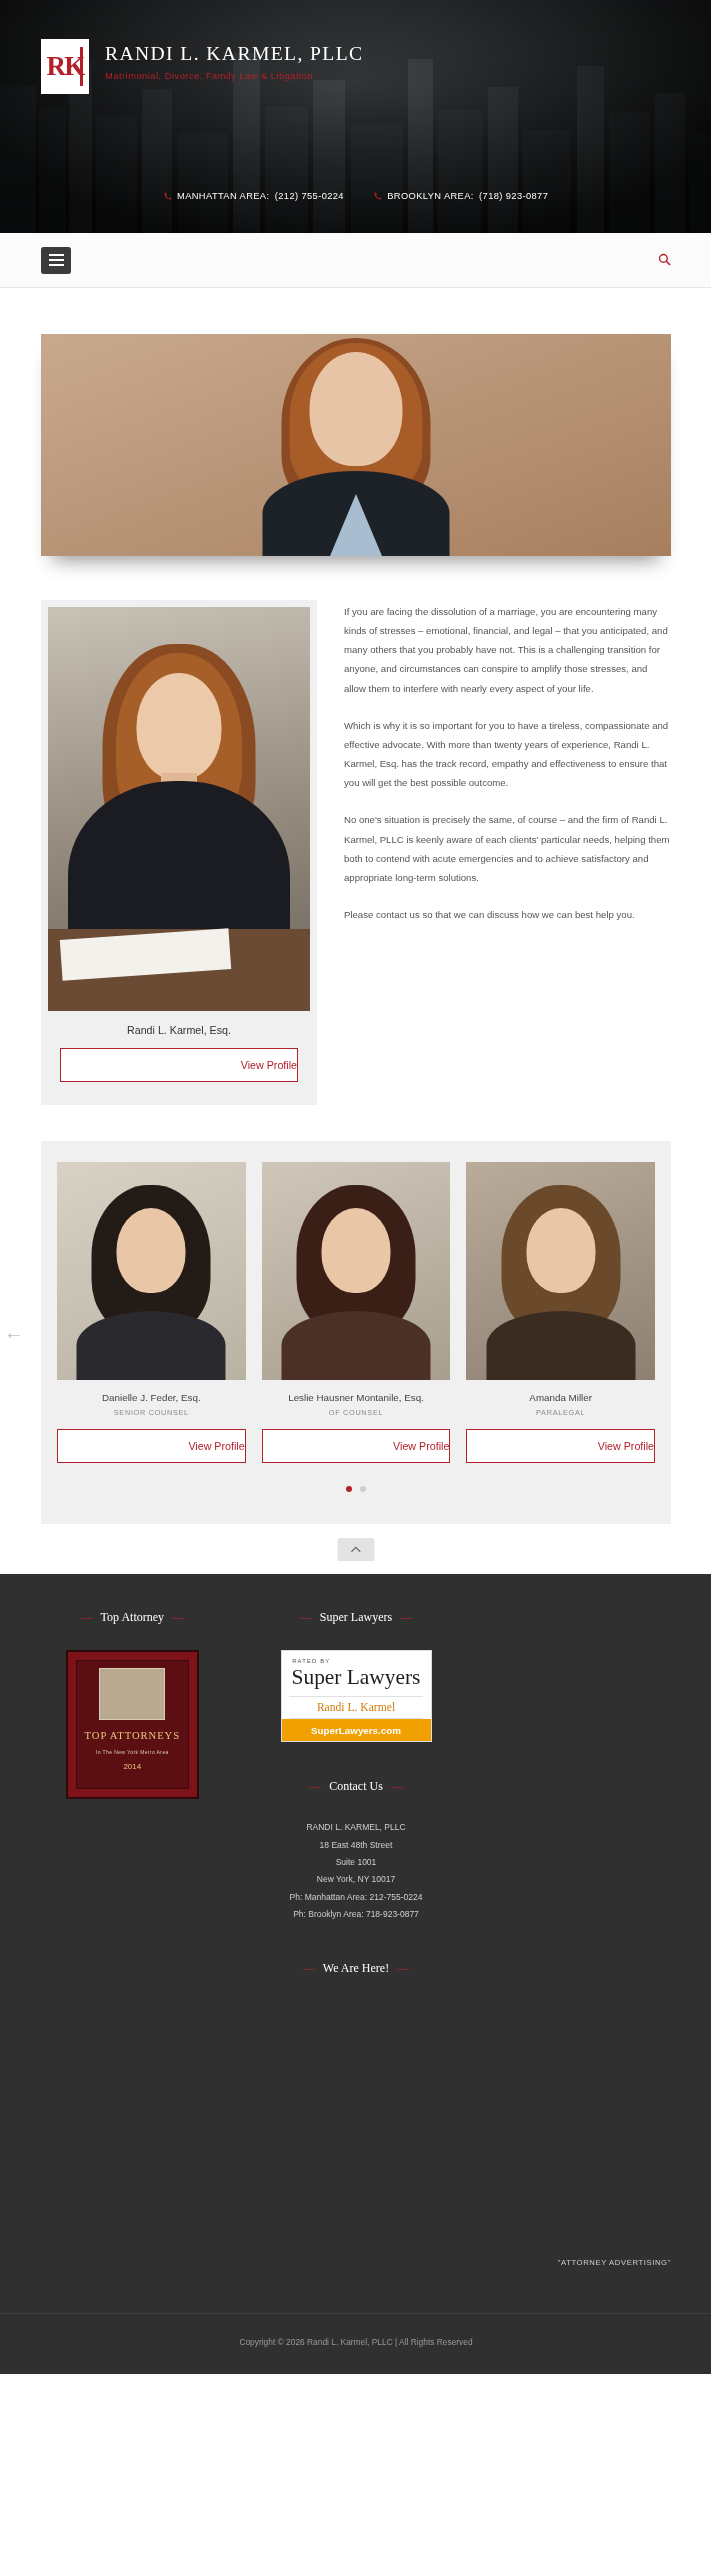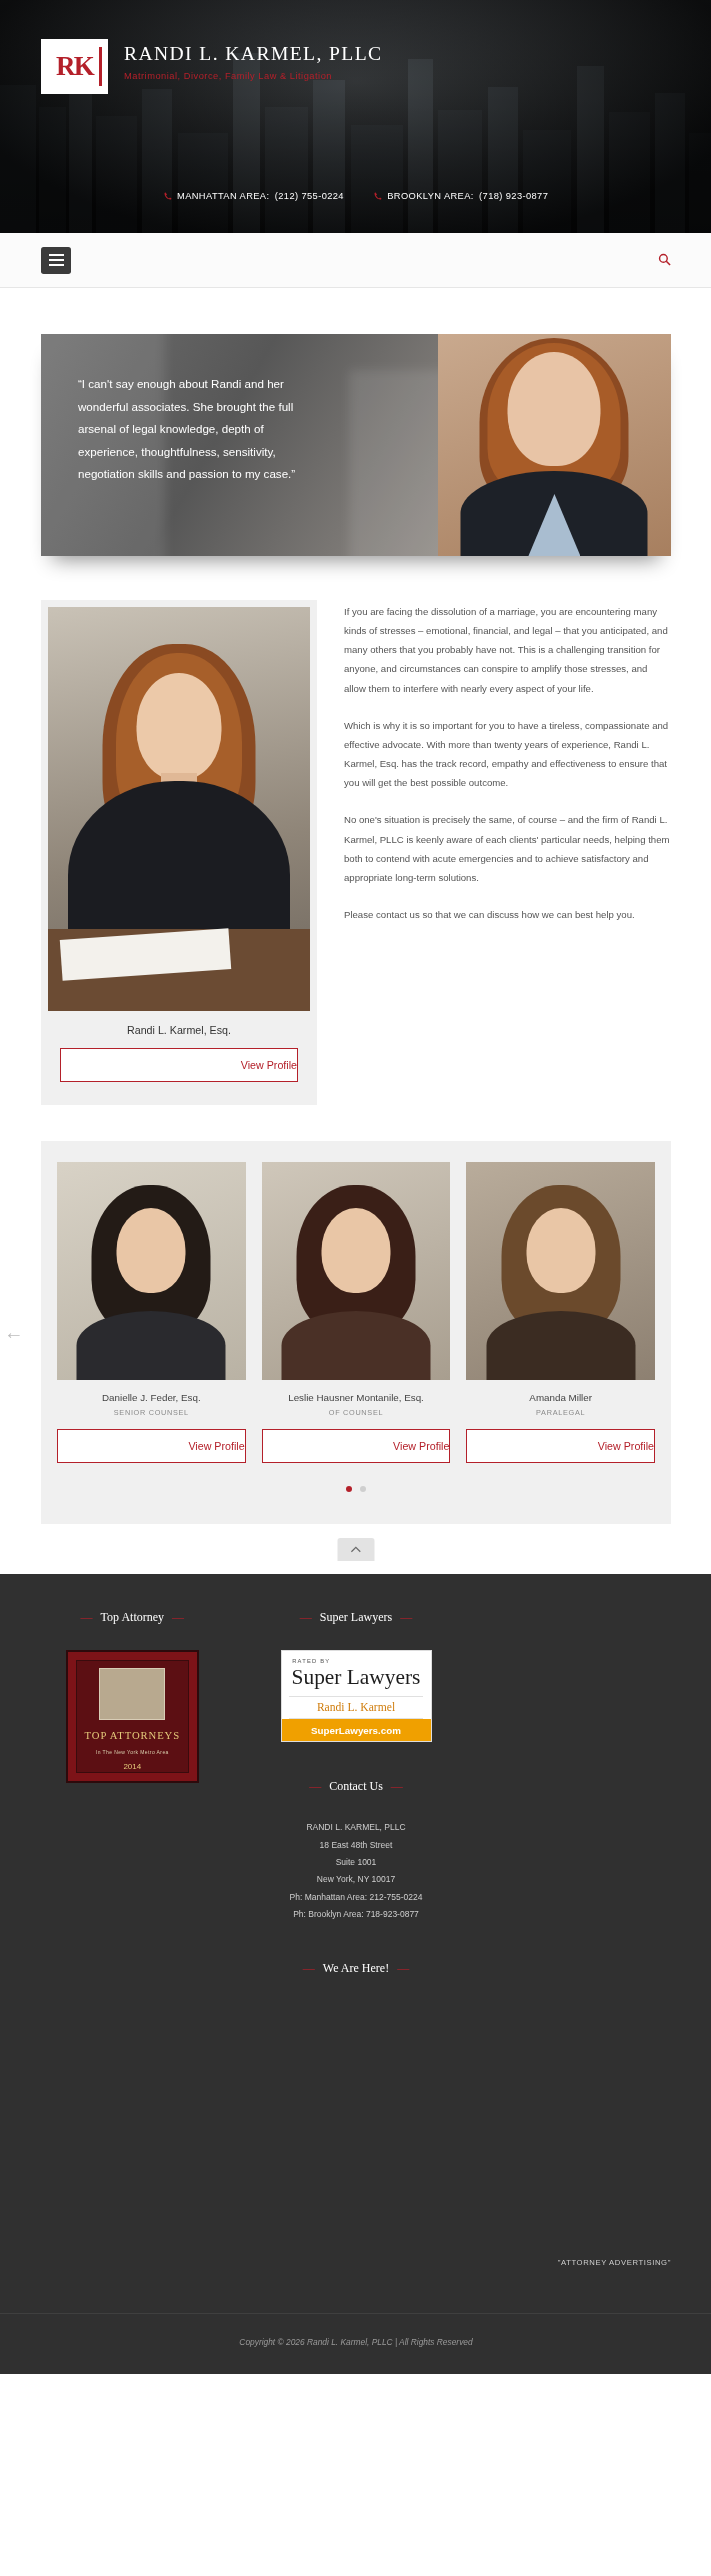--- a/index.html
+++ b/index.html
@@ -35,21 +35,21 @@
   }
   .logo-wrap {
     position: absolute;
     left: 41px;
     top: 39px;
     display: flex;
     align-items: flex-start;
     gap: 16px;
   }
   .logo-mark {
-    width: 67px; height: 55px;
+    width: 48px; height: 55px;
     background: #ffffff;
     display: flex; align-items: center; justify-content: center;
     position: relative;
   }
   .logo-mark .rk {
     font-family: "Liberation Serif", serif;
     font-size: 27px;
     color: #b4202a;
     font-weight: bold;
     letter-spacing: -1.8px;
@@ -407,21 +407,21 @@
     text-align: center;
     color: #ffffff;
     font-family: "Liberation Serif", serif;
     font-size: 12px;
     margin-bottom: 25px;
     position: relative;
   }
   .fhead .dash { color: #b4202a; margin: 0 8px; }
   .plaque-wrap { display: flex; justify-content: center; }
   .plaque {
-    width: 133px; height: 133px;
+    width: 133px; height: 149px;
     background: #7d1318;
     border: 2.7px solid #2c0a0c;
     padding: 8px;
     position: relative;
   }
   .plaque-inner {
     width: 100%; height: 100%;
     background: #5c0f13;
     border: 0.9px solid #3a0b0d;
     display: flex; flex-direction: column;
@@ -513,21 +513,20 @@
     letter-spacing: 0.6px;
     color: #cfcfcf;
   }
   .copyright {
     background: #303030;
     border-top: 0.9px solid #3f3f3f;
     text-align: center;
     color: #9a9a9a;
     font-size: 8.4px;
     padding: 23px 0 27px 0;
-    font-style: italic;
   }
 </style>
 </head>
 <body>
 
 <div class="page">
 
   <div class="header">
     <div class="cityscape">
       <div class="band" style="left:0;top:85px;width:36px;height:148px;background:#31383d"></div>
@@ -592,25 +591,20 @@
     <div class="search-btn">
       <svg width="13.3" height="13.3" viewBox="0 0 16 16">
         <circle cx="6.5" cy="6.5" r="4.6" fill="none" stroke="#b4202a" stroke-width="1.7"></circle>
         <line x1="10" y1="10" x2="14.5" y2="14.5" stroke="#b4202a" stroke-width="1.9"></line>
       </svg>
     </div>
   </div>
 
   <div class="slider-area">
     <div class="slide">
-      <div class="slide-left">
-        <div class="blurshape" style="left:-27px;top:-18px;width:151px;height:267px;"></div>
-        <div class="blurshape" style="right:-18px;top:36px;width:107px;height:214px;"></div>
-        <div class="quote">“I can't say enough about Randi and her wonderful associates. She brought the full arsenal of legal knowledge, depth of experience, thoughtfulness, sensitivity, negotiation skills and passion to my case.”</div>
-      </div>
       <div class="slide-right">
         <div class="portrait-hair"></div>
         <div class="portrait-hair hl"></div>
         <div class="portrait-face"></div>
         <div class="portrait-body"></div>
         <div class="portrait-shirt"></div>
       </div>
     </div>
   </div>
 

